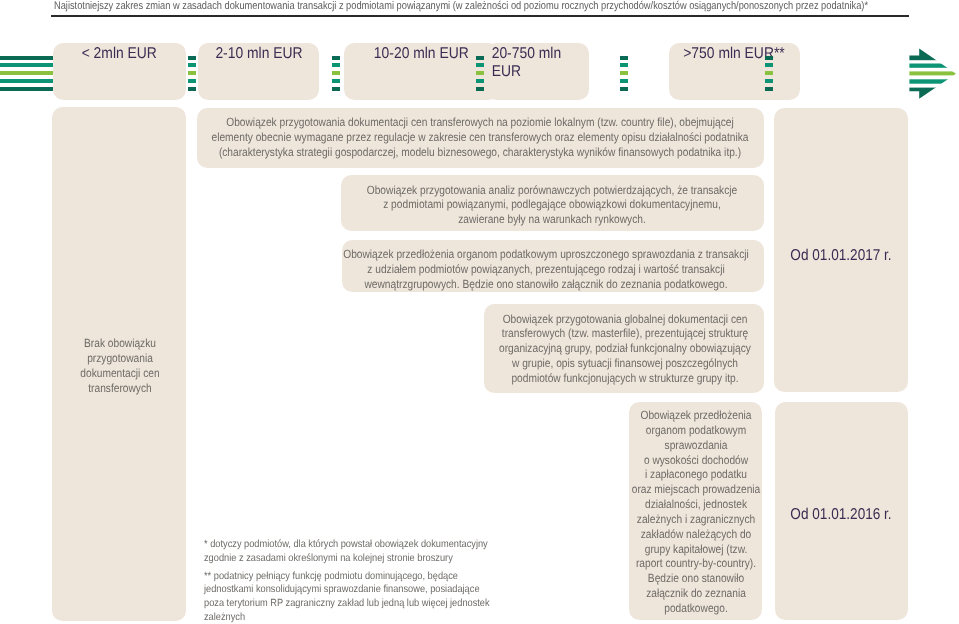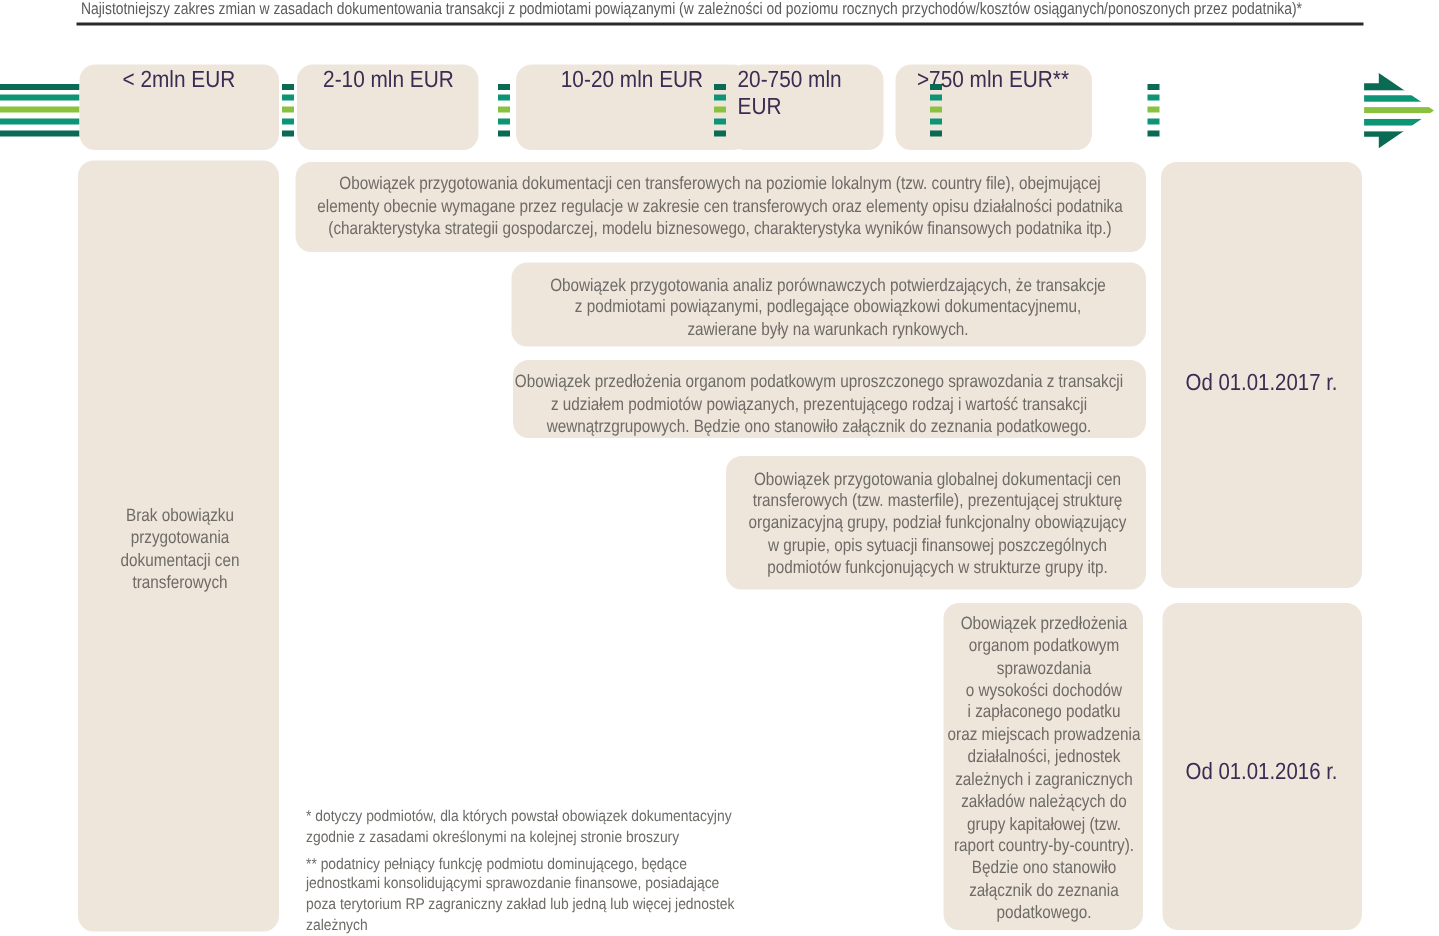--- a/index.html
+++ b/index.html
@@ -72,21 +72,21 @@
     </div>
   <div class="box thbox" style="left:198px;width:121px">
       <span>2-10 mln EUR</span>
     </div>
   <div class="box thbox" style="left:343.5px;width:155px">
       <span>10-20 mln EUR</span>
     </div>
   <div class="box thbox" style="left:486px;width:103px">
       <span>20-750 mln EUR</span>
     </div>
-  <div class="box thbox" style="left:597px;width:130.5px">
+  <div class="box thbox" style="left:669px;width:130.5px">
       <span>&gt;750 mln EUR**</span>
     </div>
 
   <div class="sep" style="left:188px">
       <i></i>
       <i></i>
       <i></i>
       <i></i>
       <i></i>
     </div>

